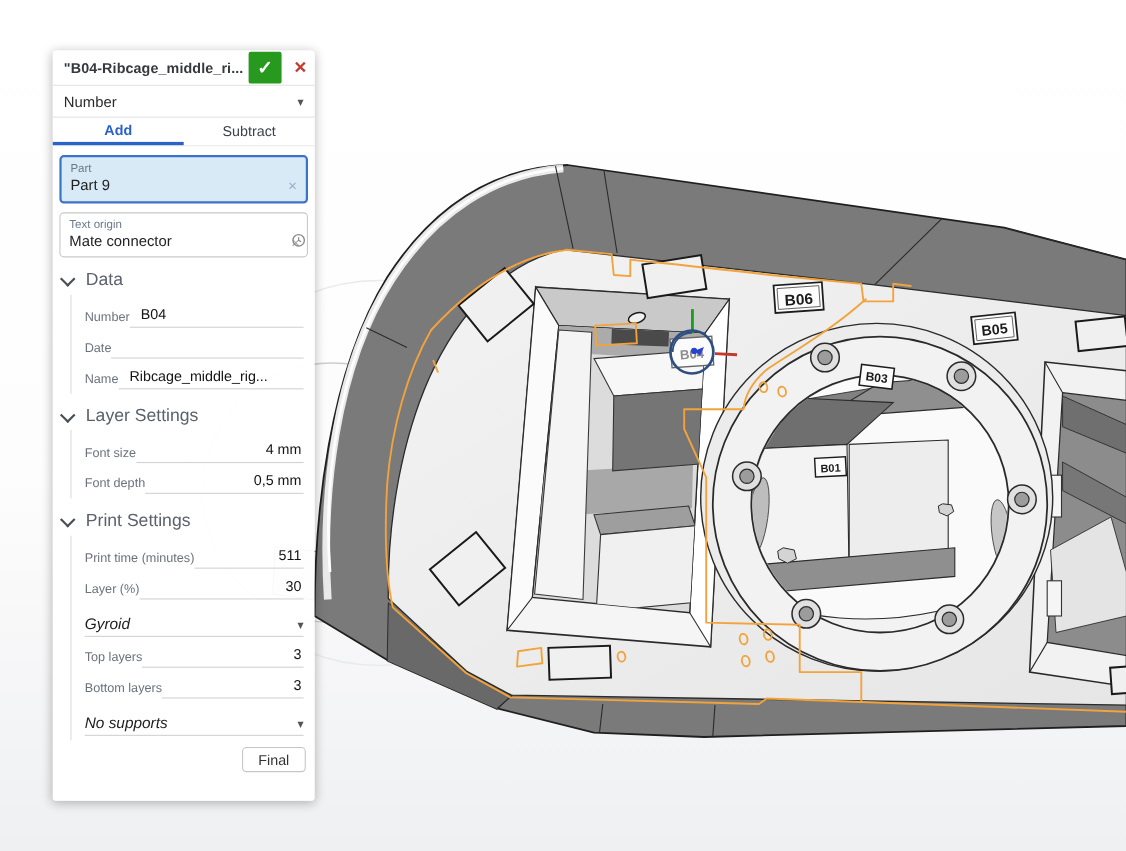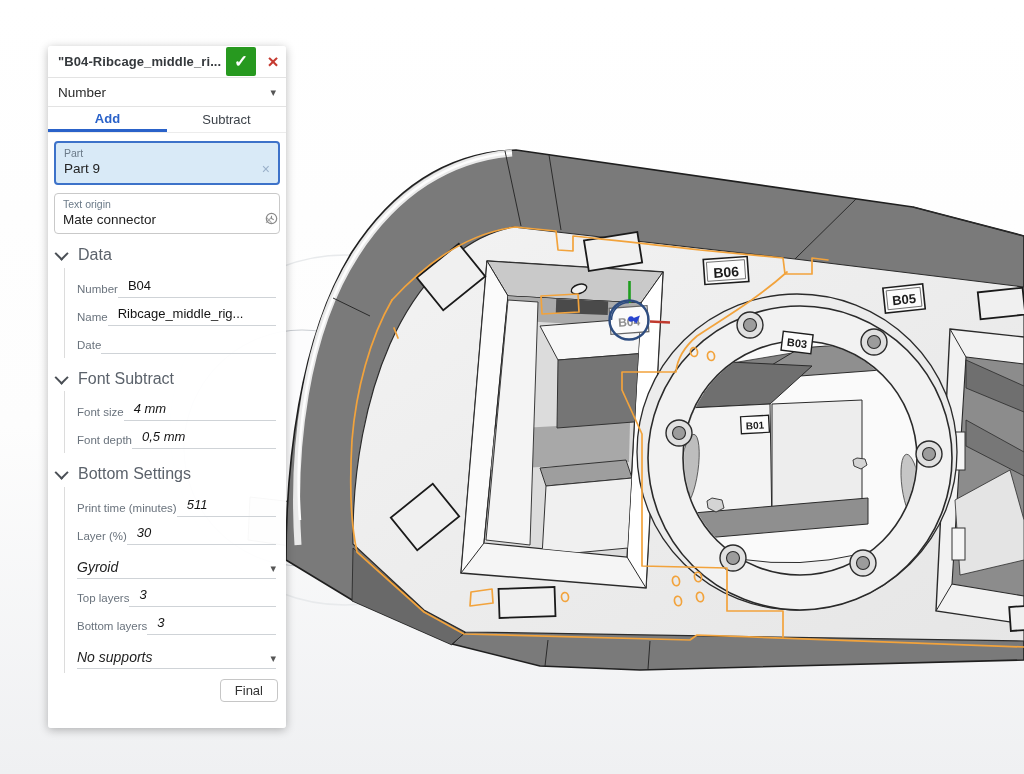--- a/index.html
+++ b/index.html
@@ -40,21 +40,21 @@
   .field .ficons .xgrey{color:#a9a9a9;font-size:14px;cursor:pointer;}
   .sec-head{display:flex;align-items:center;margin:10px 10px 0 10px;height:22px;cursor:pointer;}
   .chev{width:8px;height:8px;border-left:2px solid #4a4f55;border-bottom:2px solid #4a4f55;
     transform:rotate(-45deg) translateY(-2px);margin-right:10px;flex:none;}
   .sec-title{font-size:16px;color:#5b626b;}
   .group{margin:2px 10px 0 16px;border-left:1px solid #dcdcdc;padding:2px 0 4px 12px;}
   .row{display:flex;align-items:flex-end;height:28px;}
   .row .lbl{font-size:11.5px;color:#6a737d;padding-bottom:3px;white-space:nowrap;}
   .row .val{flex:1;border-bottom:1px solid #cfd3d7;font-size:13px;color:#141414;
     padding:0 2px 2px 10px;min-height:17px;}
-  .row .val.right{font-style:italic;}
+  .row .val.right{text-align:right;}
   .ddfull{display:flex;align-items:flex-end;height:30px;border-bottom:1px solid #cfd3d7;
     padding-bottom:3px;cursor:pointer;font-style:italic;}
   .ddfull .ddtext{flex:1;font-size:14px;color:#1e1e1e;}
   .final-row{margin-top:auto;display:flex;justify-content:flex-end;padding:6px 8px 26px 0;}
   .final-btn{border:1px solid #c6c6c6;border-radius:4px;background:#fff;color:#333;
     font-size:13px;padding:3px 14px;cursor:pointer;font-family:inherit;}
   .clock-svg{width:13px;height:13px;display:block;}
 </style>
 </head>
 <body>
@@ -274,47 +274,47 @@
   <div class="sec-head">
     <span class="chev"></span>
     <span class="sec-title">Data</span>
   </div>
   <div class="group">
     <div class="row">
       <span class="lbl">Number</span>
       <span class="val">B04</span>
     </div>
     <div class="row">
+      <span class="lbl">Date</span>
+      <span class="val"></span>
+    </div>
+    <div class="row">
       <span class="lbl">Name</span>
       <span class="val">Ribcage_middle_rig...</span>
     </div>
-    <div class="row">
-      <span class="lbl">Date</span>
-      <span class="val"></span>
-    </div>
   </div>
 
   <div class="sec-head">
     <span class="chev"></span>
-    <span class="sec-title">Font Subtract</span>
+    <span class="sec-title">Layer Settings</span>
   </div>
   <div class="group">
     <div class="row">
       <span class="lbl">Font size</span>
       <span class="val right">4 mm</span>
     </div>
     <div class="row">
       <span class="lbl">Font depth</span>
       <span class="val right">0,5 mm</span>
     </div>
   </div>
 
   <div class="sec-head">
     <span class="chev"></span>
-    <span class="sec-title">Bottom Settings</span>
+    <span class="sec-title">Print Settings</span>
   </div>
   <div class="group">
     <div class="row">
       <span class="lbl">Print time (minutes)</span>
       <span class="val right">511</span>
     </div>
     <div class="row">
       <span class="lbl">Layer (%)</span>
       <span class="val right">30</span>
     </div>

